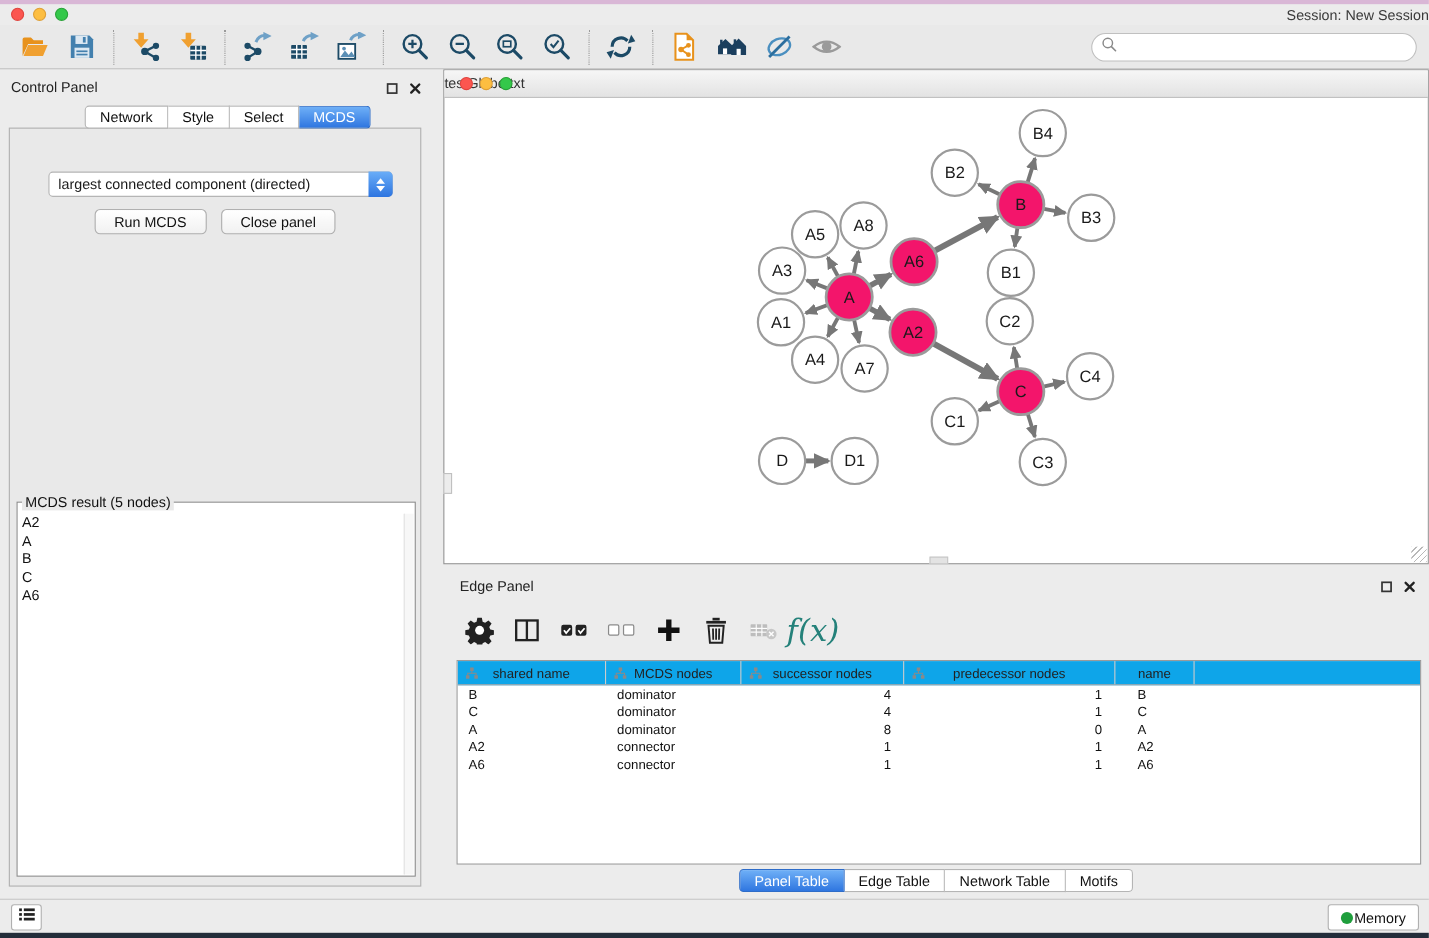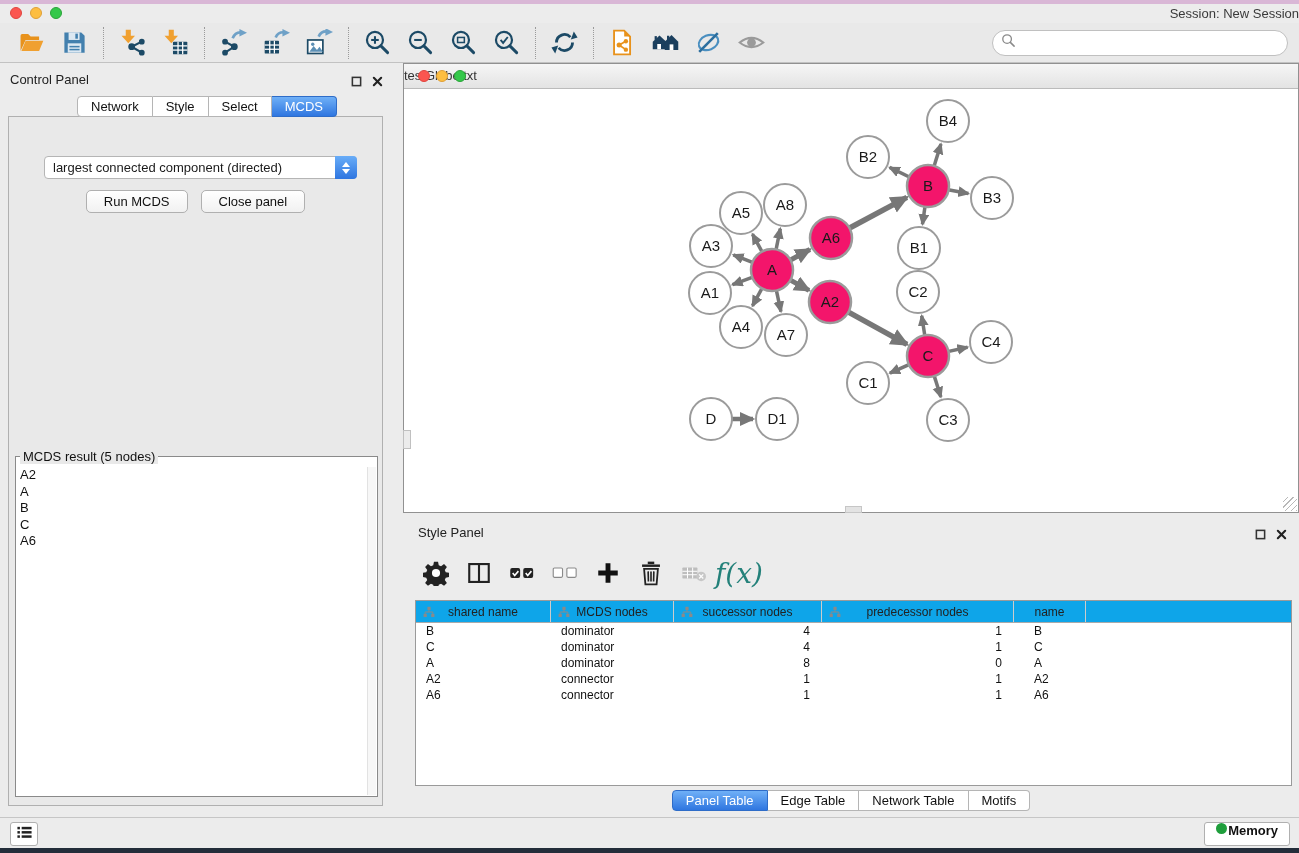--- a/index.html
+++ b/index.html
@@ -110,21 +110,21 @@
 
   
   .status-bar { position:absolute; left:0; top:817px; width:100%; height:31px;
     background:#ececec; border-top:1px solid #c6c6c6; }
   .list-btn { position:absolute; left:10px; top:4px; width:28px; height:24px;
     background:#fff; border:1px solid #b0b0b0; border-radius:3px;
     display:flex; align-items:center; justify-content:center; }
   .list-btn svg { width:17px; height:15px; }
   .memory-btn { position:absolute; right:9px; top:4px; height:24px; padding:0 11px;
     background:#fff; border:1px solid #b0b0b0; border-radius:3px;
-    display:flex; gap:1px; font-size:13px; color:#111;font-weight:bold; }
+    display:flex; align-items:center; gap:1px; font-size:13px; color:#111; }
   .mem-dot { width:11px; height:11px; border-radius:50%; background:#1f9e3c; }
   .bottom-strip { position:absolute; left:0; top:848px; width:100%; height:5px; background:#232d3a; }
 </style>
 </head>
 <body>
 
 <div class="top-strip"></div>
 
 <div class="titlebar">
   <div class="lights">
@@ -511,21 +511,21 @@
           <text x="373" y="335" text-anchor="middle" font-size="15" fill="#1a1a1a">D1</text>
         </g>
       </svg>
   </div>
   <div class="handle-left"></div>
   <div class="handle-bottom"></div>
   <div class="grip"></div>
 </div>
 
 <div class="table-panel">
-  <div class="panel-title">Style Panel</div>
+  <div class="panel-title">Edge Panel</div>
   <div class="panel-icons">
     <span><svg viewBox="0 0 12 12">
           <rect x="1.5" y="1.5" width="9" height="9" fill="none" stroke="#333" stroke-width="1.7"></rect>
         </svg></span>
     <span><svg viewBox="0 0 12 12">
           <path d="M2 2 L10 10 M10 2 L2 10" stroke="#222" stroke-width="2.3" stroke-linecap="round"></path>
         </svg></span>
   </div>
   <div class="tp-toolbar" id="tp-toolbar">
       <span class="tp-btn">

